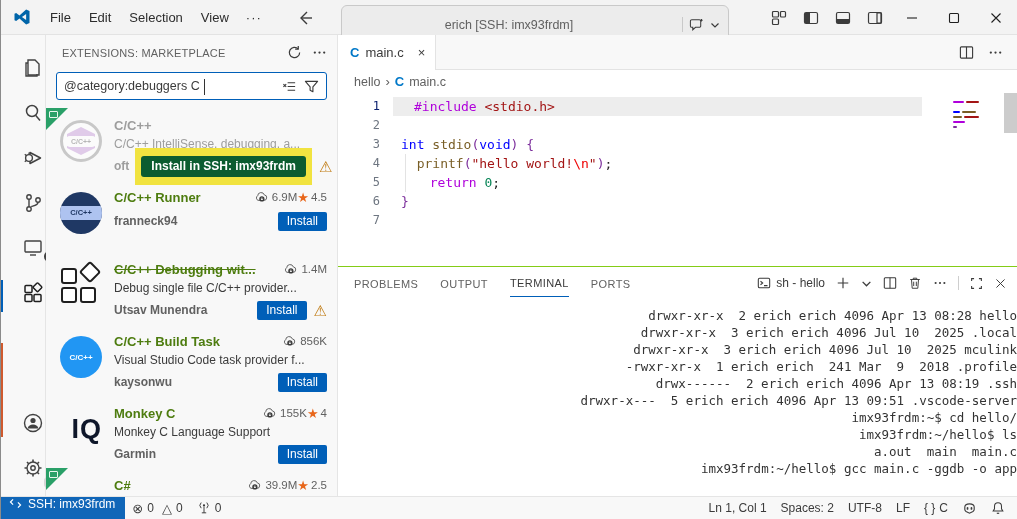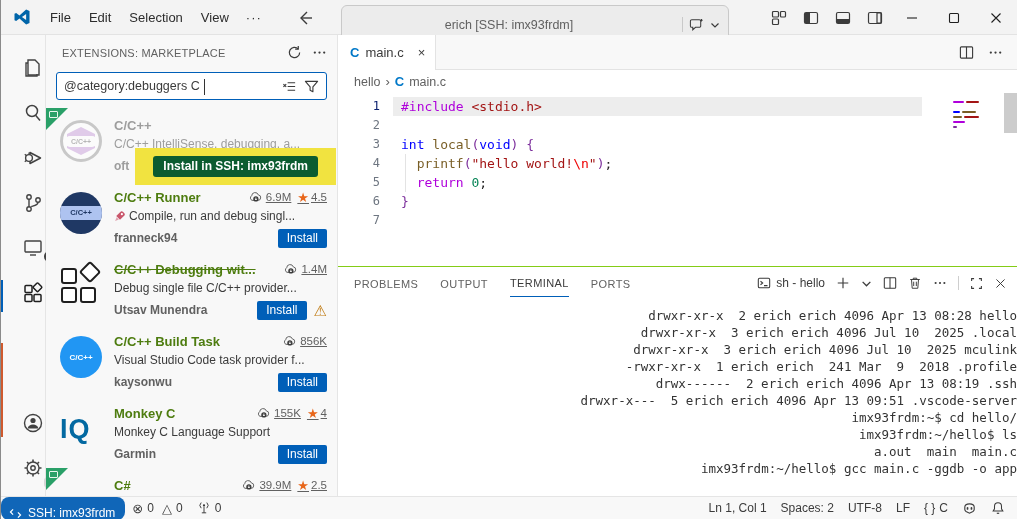--- a/index.html
+++ b/index.html
@@ -67,39 +67,39 @@
   .cpp-hex .pill { position:absolute; left:2px; top:13px; width:32px; height:11px; background:#fff; border-radius:5px;
                    font-size:7px; font-weight:bold; color:#777; text-align:center; line-height:11px; }
   .ext-icon.cpp-band { border-radius:50%; background:#1f3864; overflow:hidden; }
   .cpp-band .band { position:absolute; left:0; top:14px; width:100%; height:14px; background:#aec3f0;
                     font-size:7.5px; font-weight:bold; color:#1f3864; text-align:center; line-height:14px; }
   .ext-icon.squares .sq { position:absolute; width:16px; height:16px; border:2.5px solid #1f1f1f; border-radius:3px; background:#fff; }
   .squares .sq.a { left:1px; top:4px; } .squares .sq.b { left:1px; top:23px; } .squares .sq.c { left:20px; top:23px; }
   .squares .sq.d { left:22px; top:0px; transform:rotate(45deg); }
   .ext-icon.cpp-solid { border-radius:50%; background:#2196f3; color:#fff; font-size:8px; font-weight:bold;
                         display:flex; align-items:center; justify-content:center; }
-  .ext-icon.iq { color:#0369a1; font-size:27px; font-weight:bold; letter-spacing:1px; line-height:42px; text-align:left; }
+  .ext-icon.iq { color:#0f172a; font-size:27px; font-weight:bold; letter-spacing:1px; line-height:42px; text-align:right; }
   .ext-main { flex:1; min-width:0; }
   .ext-head { display:flex; align-items:center; height:18px; }
   .ext-name { font-size:13px; font-weight:bold; color:#4d7c0f; white-space:nowrap; overflow:hidden; }
   .ext-name.strike { text-decoration:line-through; }
   .dimmed .ext-name { color:#9d9d9d; }
-  .ext-stats { margin-left:auto; display:flex; align-items:center; gap:6px; font-size:11.5px; color:#616161;text-decoration:underline; }
+  .ext-stats { margin-left:auto; display:flex; align-items:center; font-size:11.5px; color:#616161; }
   .stat { display:flex; align-items:center; gap:2px; white-space:nowrap; }
   .star { color:#e8661a; font-size:13px; }
   .ext-desc { font-size:12px; color:#3b3b3b; margin-top:3px; white-space:nowrap; overflow:hidden;
               text-overflow:ellipsis; display:flex; align-items:center; gap:3px; }
   .dimmed .ext-desc { color:#9d9d9d; }
   .ext-foot { display:flex; align-items:center; margin-top:4px; height:22px; }
   .ext-author { font-size:12px; font-weight:bold; color:#616161; white-space:nowrap; }
   .dimmed .ext-author { color:#9d9d9d; }
   .ext-actions { margin-left:auto; display:flex; align-items:center; gap:7px; }
   .install-btn { background:#005FB8; color:#fff; font-size:12px; padding:2px 9px 3px 9px; border:none; border-radius:2px;
                  font-family:"Liberation Sans",sans-serif; }
-  .hl-wrap { background:#f1e340; padding:8px 18px; margin:-8px 0 -8px 6px; position:relative; z-index:2; }
+  .hl-wrap { background:#f1e340; padding:8px 6px; margin:-8px 0 -8px 6px; position:relative; z-index:2; }
   .remote-install-btn { background:#0b5c30; color:#fff; font-size:12px; font-weight:bold; padding:3px 10px 4px 10px;
                         border:none; border-radius:3px; white-space:nowrap; font-family:"Liberation Sans",sans-serif; }
   .warn { color:#c07b13; font-size:15px; line-height:1; }
 
   
   .editor-col { flex:1; display:flex; flex-direction:column; background:#fff; min-width:0; }
   .tabbar { height:35px; background:#f8f8f8; border-bottom:1px solid #e3e3e3; display:flex; align-items:center; }
   .tab { height:35px; background:#fff; border-right:1px solid #e3e3e3; display:flex; align-items:center;
          padding:0 10px 0 12px; gap:6px; font-size:13px; color:#3b3b3b; }
   .c-lang { color:#0078c8; font-weight:bold; font-size:13px; }
@@ -109,21 +109,21 @@
   .crumb-sep { color:#616161; font-size:13px; }
 
   .code-area { position:relative; height:173px; overflow:hidden; font-family:"DejaVu Sans Mono",monospace; }
   #code-lines { padding-top:4px; }
   .cline { position:relative; height:19px; line-height:19px; font-size:13px; white-space:pre; }
   .cline .ln { position:absolute; left:0; top:0; width:42px; text-align:right; color:#6e7681; font-size:12px; }
   .cline.current .ln { color:#0b216f; }
   .cline .lc { position:absolute; left:63px; top:0; }
   .cline.current .bgline { position:absolute; left:55px; right:95px; top:0; height:19px; background:#ededed; }
   .cline .lc, .cline .ln { z-index:1; }
-  .tk-pp { color:#af00db; } .tk-str { color:#a31515; } .tk-esc { color:#ee0000; }
+  .tk-pp { color:#af00db;margin-left:13px; } .tk-str { color:#a31515; } .tk-esc { color:#ee0000; }
   .tk-kw { color:#0000ff; } .tk-fn { color:#795e26; } .tk-num { color:#098658; }
   .tk-br { color:#7b2d9b; } .tk-pl { color:#1f1f1f; }
   .indent-guide { position:absolute; left:67px; top:61px; height:38px; border-left:1px solid #e3e3e3; }
   .minimap { position:absolute; right:18px; top:8px; width:46px; }
   .mm-row { height:3px; margin-bottom:2px; display:flex; gap:2px; }
   .mm-seg { height:2px; border-radius:1px; }
   .vscroll { position:absolute; right:0; top:0; width:13px; height:40px; background:rgba(110,110,110,.35); }
 
   
   .panel { height:230px; border-top:1px solid #84cc16; display:flex; flex-direction:column;text-align:right; }
@@ -134,22 +134,22 @@
   .term-label { display:flex; align-items:center; gap:5px; font-size:12px; color:#3b3b3b; }
   .pa-sep { width:1px; height:14px; background:#cecece; }
   .terminal { flex:1; padding:8px 0 0 22px; font-family:"DejaVu Sans Mono",monospace; font-size:12.5px;
               color:#333; overflow:hidden; }
   .tline { height:17px; line-height:17px; white-space:pre; }
   .tcursor { display:inline-block; width:8px; height:14px; border:1px solid #3b78c4; vertical-align:-2px; margin-left:1px; }
 
   
   .statusbar { height:23px; background:#f8f8f8; border-top:1px solid #e5e5e5; display:flex; align-items:center;
                font-size:12px; color:#3b3b3b; }
-  .sb-remote { height:23px; background:#1066b8; color:#fff; display:flex; align-items:flex-end; gap:6px;
-               padding:0 10px 0 8px;border-radius:8px; }
+  .sb-remote { height:23px; background:#1066b8; color:#fff; display:flex; align-items:flex-start; gap:6px;
+               padding:0 10px 0 8px; }
   .sb-item { display:flex; align-items:center; gap:4px; padding:0 7px; height:23px; }
   .sb-right { margin-left:auto; display:flex; align-items:center; }
   .sb-glyph { font-size:13px; line-height:1; }
   svg { display:block; }
 </style>
 </head>
 <body>
 
 <div class="window">
 
@@ -371,27 +371,20 @@
                       <path d="M9 8.6v2.6M7.9 10.2 9 11.4l1.1-1.2" stroke="#fff" stroke-width="1" fill="none"></path>
                     </svg>
                     <span>6.9M</span>
                   </span>
                   <span class="stat">
                     <span class="star">★</span>
                     <span>4.5</span>
                   </span>
                 </span>
               </div>
-              <div class="ext-desc"><span>
-                  <svg width="12" height="12" viewBox="0 0 16 16" style="flex:none">
-                    <path d="M9.5 1.5c2.5 0 5 2.5 5 5L8 13 3 8z" fill="#c9566b"></path>
-                    <circle cx="10.5" cy="5.5" r="1.4" fill="#fff"></circle>
-                    <path d="M3.5 9.5 1.5 14.5l5-2z" fill="#e0a1ae"></path>
-                  </svg>
-                </span>Compile, run and debug singl...</div>
               <div class="ext-foot">
                 <span class="ext-author">franneck94</span>
                 <span class="ext-actions">
                   <button class="install-btn">Install</button>
                 </span>
               </div>
             </div>
           </div>
           <div class="ext-row">
             <div class="ext-icon squares">
@@ -532,21 +525,21 @@
       <div class="breadcrumb">
         <span>hello</span>
         <span class="crumb-sep">›</span>
         <span class="c-lang">C</span>
         <span>main.c</span>
       </div>
       <div class="code-area">
         <div id="code-lines">
             <div class="cline current"><div class="bgline"></div><span class="ln">1</span><span class="lc"><span class="tk-pp">#include</span><span class="tk-pl"> </span><span class="tk-str">&lt;stdio.h&gt;</span></span></div>
             <div class="cline"><span class="ln">2</span><span class="lc"></span></div>
-            <div class="cline"><span class="ln">3</span><span class="lc"><span class="tk-kw">int</span><span class="tk-pl"> </span><span class="tk-fn">local</span><span class="tk-br">(</span><span class="tk-kw">void</span><span class="tk-br">)</span><span class="tk-pl"> </span><span class="tk-br">{</span></span></div>
+            <div class="cline"><span class="ln">3</span><span class="lc"><span class="tk-kw">int</span><span class="tk-pl"> </span><span class="tk-fn">stdio</span><span class="tk-br">(</span><span class="tk-kw">void</span><span class="tk-br">)</span><span class="tk-pl"> </span><span class="tk-br">{</span></span></div>
             <div class="cline"><span class="ln">4</span><span class="lc"><span class="tk-pl">  </span><span class="tk-fn">printf</span><span class="tk-br">(</span><span class="tk-str">"hello world!</span><span class="tk-esc">\n</span><span class="tk-str">"</span><span class="tk-br">)</span><span class="tk-pl">;</span></span></div>
             <div class="cline"><span class="ln">5</span><span class="lc"><span class="tk-pl">  </span><span class="tk-pp">return</span><span class="tk-pl"> </span><span class="tk-num">0</span><span class="tk-pl">;</span></span></div>
             <div class="cline"><span class="ln">6</span><span class="lc"><span class="tk-br">}</span></span></div>
             <div class="cline"><span class="ln">7</span><span class="lc"></span></div>
           </div>
         <div class="indent-guide"></div>
         <div class="minimap">
           <div class="mm-row">
               <span class="mm-seg" style="width:11px;background:#af00db"></span>
               <span class="mm-seg" style="width:13px;background:#a31515"></span>

